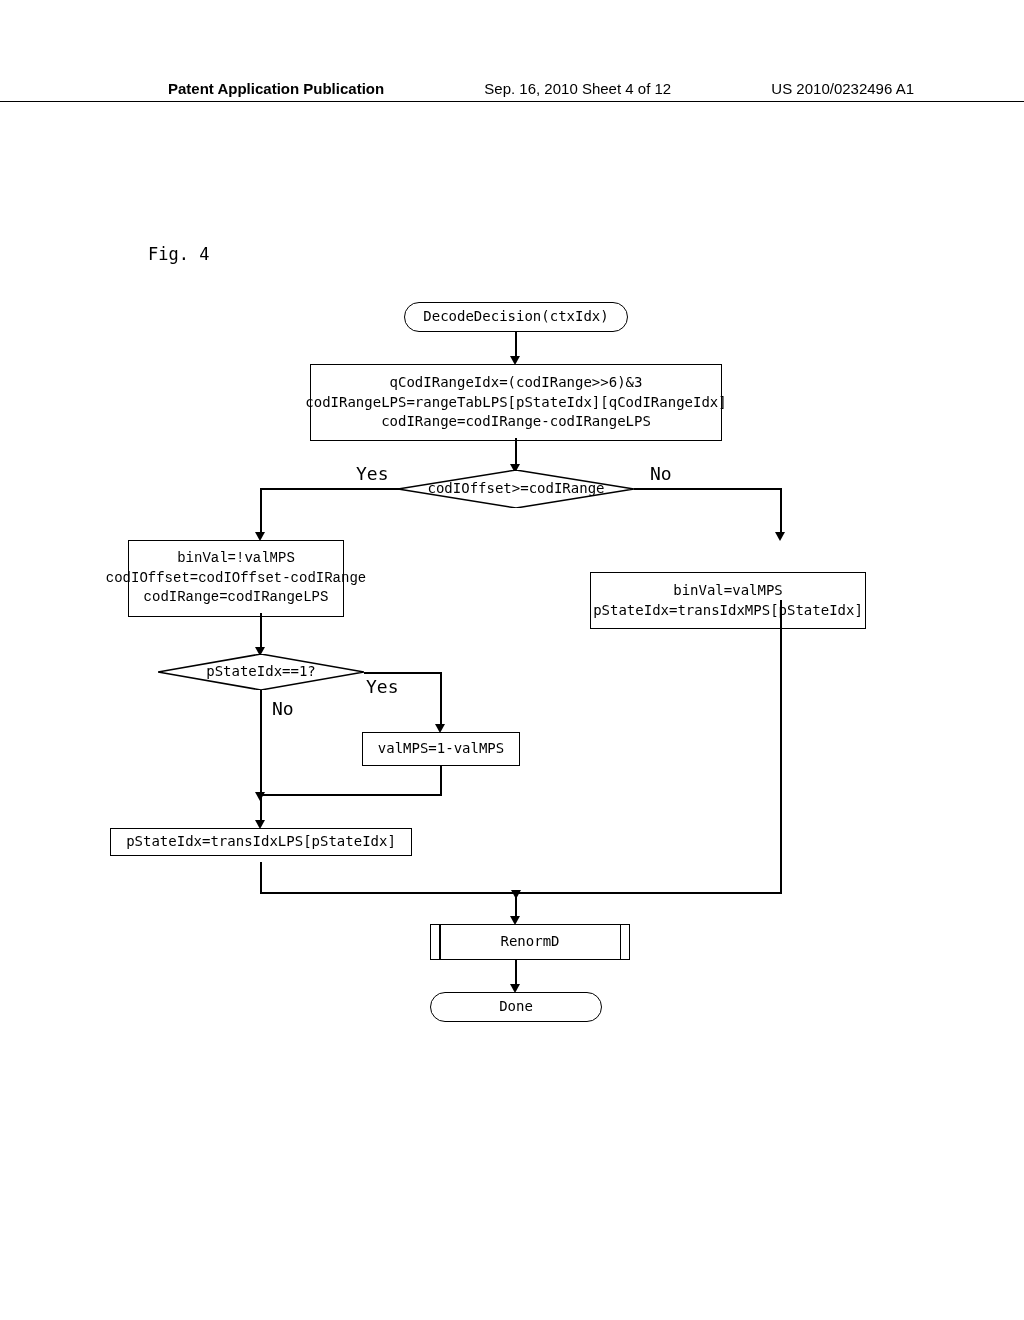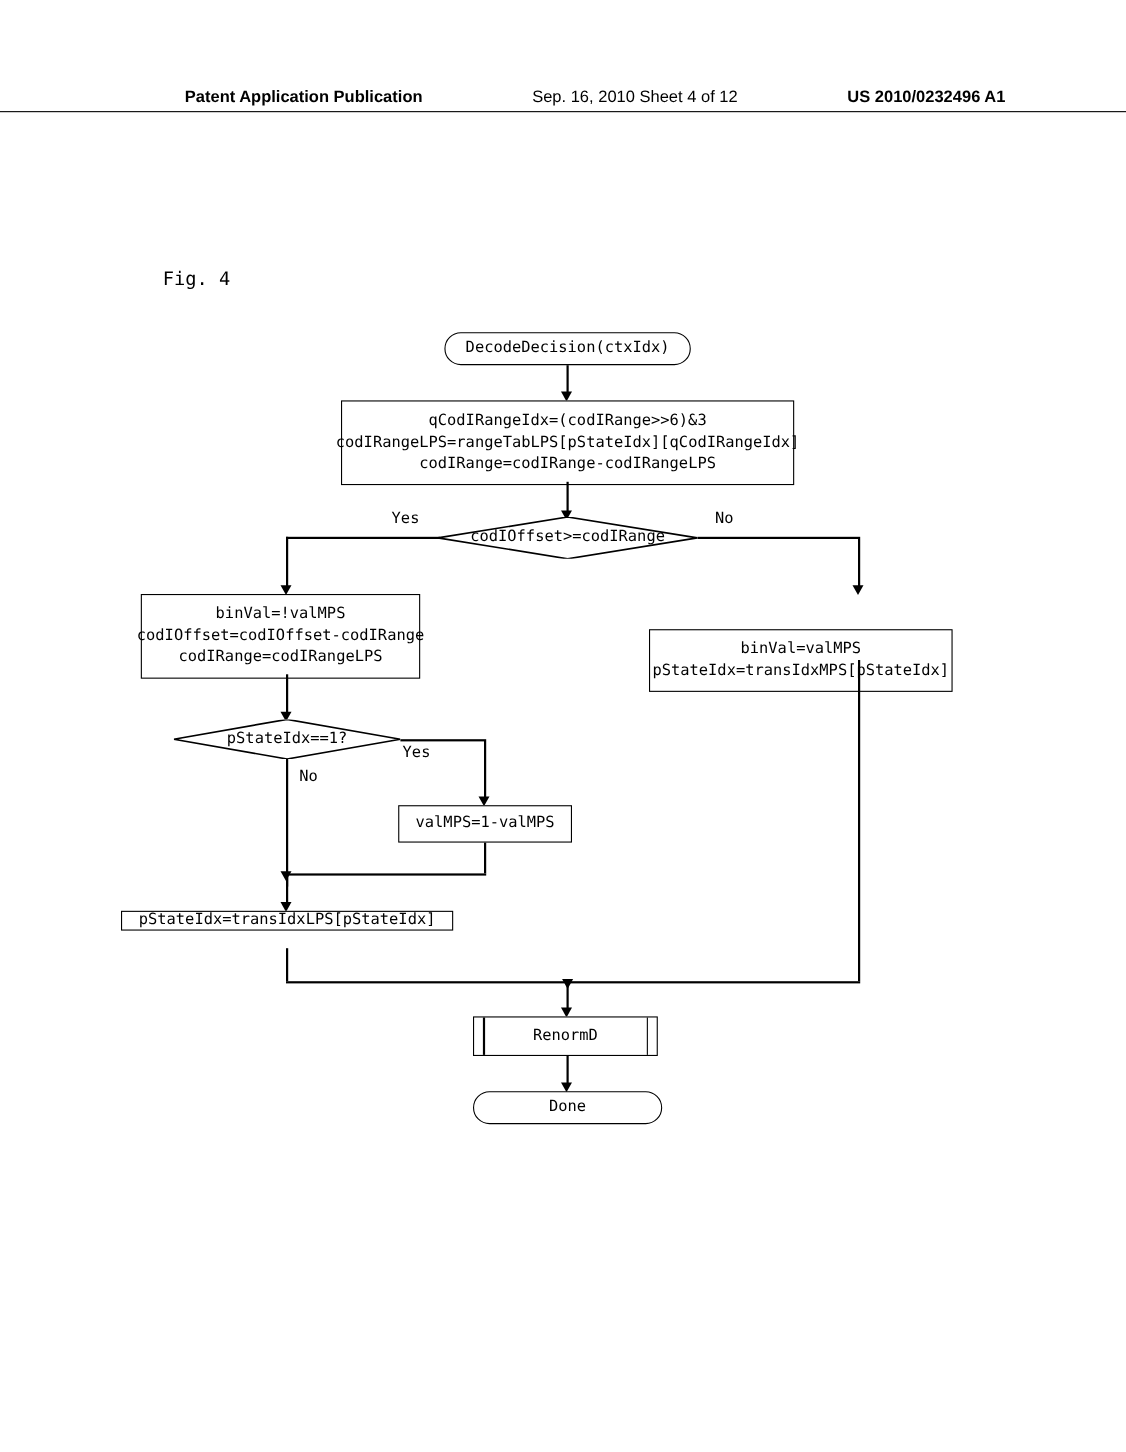--- a/index.html
+++ b/index.html
@@ -17,21 +17,21 @@
     right: 0;
     height: 22px;
     border-bottom: 1.5px solid #000;
     padding: 0 110px 4px 120px;
     display: flex;
     justify-content: space-between;
     font-size: 15px;
   }
   .header .left { font-weight: bold; margin-left: 48px; }
   .header .mid { }
-  .header .right { font-weight: bold; }
+  .header .right { font-weight: normal; }
   .figlabel {
     position: absolute;
     top: 244px;
     left: 148px;
     font-family: monospace;
     font-size: 17px;
   }
   .flow {
     position: absolute;
     top: 290px;
@@ -92,21 +92,21 @@
     width: 0; height: 0;
   }
   .arrowhead.down {
     border-left: 5px solid transparent;
     border-right: 5px solid transparent;
     border-top: 9px solid #000;
   }
   .label {
     position: absolute;
     font-family: monospace;
-    font-size: 14px;
+    font-size: 18px;
     background: transparent;
   }
 </style>
 </head>
 <body>
 
 <div class="header">
   <span class="left">Patent Application Publication</span>
   <span class="mid">Sep. 16, 2010  Sheet 4 of 12</span>
   <span class="right">US 2010/0232496 A1</span>
@@ -140,21 +140,21 @@
   <span class="label" style="left:510px; top:173px;">No</span>
 
   <div class="arrow h" style="left:120px; top:198px; width:140px;"></div>
   <div class="arrow v" style="left:120px; top:198px; height:48px;"></div>
   <div class="arrowhead down" style="left:115px; top:242px;"></div>
 
   <div class="arrow h" style="left:494px; top:198px; width:146px;"></div>
   <div class="arrow v" style="left:640px; top:198px; height:48px;"></div>
   <div class="arrowhead down" style="left:635px; top:242px;"></div>
 
-  <div class="process" style="left:-12px; top:250px; width:254px;">
+  <div class="process" style="left:-12px; top:250px; width:216px;font-family:Liberation Mono, monospace;">
     <span style="white-space:pre">binVal=!valMPS
 codIOffset=codIOffset-codIRange
 codIRange=codIRangeLPS</span>
   </div>
 
   <div class="process" style="left:450px; top:258px; width:276px;margin-top:24px;">
     <span style="white-space:pre">binVal=valMPS
 pStateIdx=transIdxMPS[pStateIdx]</span>
   </div>
 
@@ -180,36 +180,36 @@
 
   <div class="arrow v" style="left:120px; top:400px; height:116px;"></div>
 
   <div class="arrow v" style="left:300px; top:476px; height:28px;"></div>
   <div class="arrow h" style="left:120px; top:504px; width:182px;"></div>
   <div class="arrow v" style="left:120px; top:504px; height:30px;"></div>
   <div class="arrowhead down" style="left:115px; top:530px;"></div>
 
   <div class="arrowhead down" style="left:115px; top:502px;"></div>
 
-  <div class="process" style="left:-30px; top:538px; width:302px; height:18px;text-align:center;">
+  <div class="process" style="left:-30px; top:538px; width:302px; height:28px;text-align:center;">
     <span>pStateIdx=transIdxLPS[pStateIdx]</span>
   </div>
 
   <div class="arrow v" style="left:120px; top:572px; height:30px;"></div>
   <div class="arrow h" style="left:120px; top:602px; width:256px;"></div>
 
   <div class="arrow v" style="left:640px; top:310px; height:292px;"></div>
   <div class="arrow h" style="left:376px; top:602px; width:266px;"></div>
 
   <div class="arrowhead down" style="left:371px; top:600px;"></div>
 
   <div class="arrow v" style="left:375px; top:602px; height:28px;"></div>
   <div class="arrowhead down" style="left:370px; top:626px;"></div>
 
-  <div class="sub" style="left:290px; top:634px; width:168px; height:36px;">
+  <div class="sub" style="left:290px; top:634px; width:200px; height:36px;">
     <span>RenormD</span>
   </div>
 
   <div class="arrow v" style="left:375px; top:670px; height:28px;"></div>
   <div class="arrowhead down" style="left:370px; top:694px;"></div>
 
   <div class="terminal" style="left:290px; top:702px; width:172px;">
     <span>Done</span>
   </div>
 

